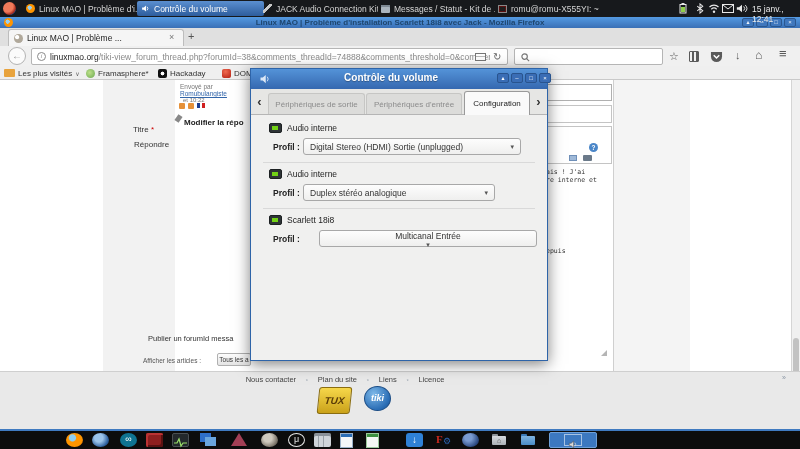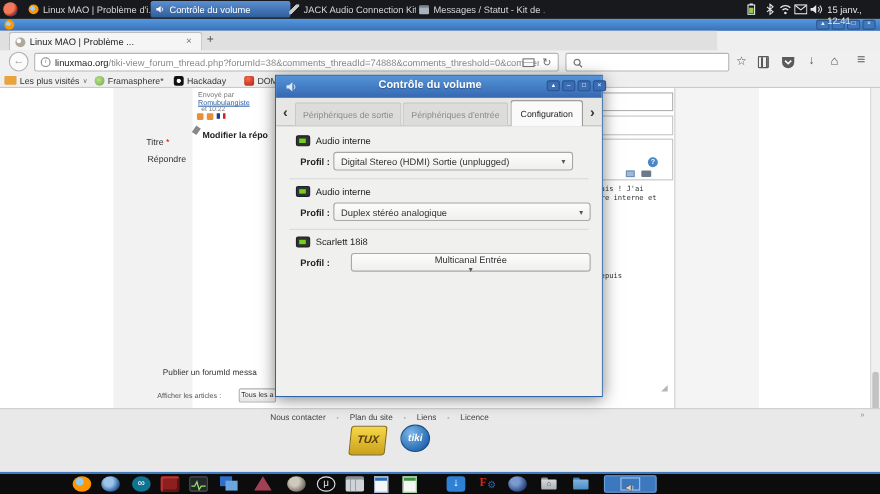--- a/index.html
+++ b/index.html
@@ -12,21 +12,21 @@
   .task{height:15px;top:1px;display:flex;align-items:center;gap:4px;padding:0 4px;
         color:#d6d6d6;font-size:8.5px;border-radius:2px;}
   .task .lbl{white-space:nowrap;overflow:hidden;}
   .task.active{background:linear-gradient(#5b8fd0,#2d5d9d);color:#fff;}
   .trayicon{top:3px;width:12px;height:11px;}
   
   #ffwin{left:0;top:17px;width:800px;height:414px;background:#efefef;z-index:10;}
   #fftitle{left:0;top:0;width:800px;height:11px;background:linear-gradient(#549ae2,#3a70b6);}
   .winbtn{width:12px;height:9px;top:1px;background:#3f77bd;border:1px solid #2b578f;border-radius:2px;
           color:#eaf2fb;font-size:6px;line-height:7px;text-align:center;box-sizing:border-box;}
-  #tabbar{left:0;top:11px;width:652px;height:18px;background:#e0e0e0;}
+  #tabbar{left:0;top:11px;width:800px;height:18px;background:#e0e0e0;}
   #tab{left:8px;top:1px;width:176px;height:17px;background:#f5f5f5;border:1px solid #bdbdbd;border-bottom:none;
        border-radius:3px 3px 0 0;box-sizing:border-box;display:flex;align-items:center;gap:4px;padding:0 5px;}
   #navbar{left:0;top:29px;width:800px;height:20px;background:#f0f0f0;}
   .field{background:#fff;border:1px solid #b5b5b5;border-radius:2px;box-sizing:border-box;
          display:flex;align-items:center;font-size:8.5px;color:#333;}
   .navico{color:#5a5a5a;font-size:11px;line-height:12px;}
   #bmbar{left:0;top:49px;width:800px;height:14px;background:#efefef;border-bottom:1px solid #c9c9c9;box-sizing:border-box;}
   .bmitem{top:1px;height:12px;display:flex;align-items:center;gap:3px;font-size:8px;color:#333;}
   #content{left:0;top:63px;width:800px;height:291px;background:#fff;}
   .mono{font-family:"DejaVu Sans Mono",monospace;font-size:6.5px;color:#333;}
@@ -60,20 +60,21 @@
 </style>
 </head>
 <body>
 
 <div id="screen">
 
   <div id="ffwin" class="a">
 
     <div id="fftitle" class="a">
       <div class="a" style="left:4px;top:1px;width:9px;height:9px;border-radius:50%;background:radial-gradient(circle at 40% 40%,#9ad0f0 0 25%,#ff9500 30% 70%,#d66a0a 100%);"></div>
+      <div class="a clip" style="left:100px;top:1px;width:600px;text-align:center;font-size:8px;font-weight:bold;color:#1e466f;">Linux MAO | Problème d'installation Scarlett 18i8 avec Jack - Mozilla Firefox</div>
       <div class="a winbtn" style="left:742px;">▴</div>
       <div class="a winbtn" style="left:756px;">–</div>
       <div class="a winbtn" style="left:770px;">□</div>
       <div class="a winbtn" style="left:784px;">×</div>
     </div>
 
     <div id="tabbar" class="a">
       <div id="tab" class="a">
         <span class="a" style="left:5px;top:4px;width:9px;height:9px;border-radius:50%;background:radial-gradient(circle at 35% 35%,#fff 0 20%,#b0a89a 30% 70%,#5a544a 100%);"></span>
         <span class="a clip" style="left:18px;top:3px;width:138px;font-size:8.5px;color:#222;">Linux MAO | Problème ...</span>
@@ -216,21 +217,21 @@
         <span>Digital Stereo (HDMI) Sortie (unplugged)</span>
         <span style="color:#555;font-size:7px;">▾</span>
       </div>
       <div class="a dsep" style="left:12px;top:47px;width:272px;"></div>
 
       <div class="a cardico" style="left:18px;top:54px;">
           <span class="led"></span>
         </div>
       <div class="a devlbl" style="left:36px;top:54px;">Audio interne</div>
       <div class="a proflbl" style="left:22px;top:73px;">Profil :</div>
-      <div class="a select" style="left:52px;top:69px;width:234px;">
+      <div class="a select" style="left:52px;top:69px;width:192px;">
         <span>Duplex stéréo analogique</span>
         <span style="color:#555;font-size:7px;">▾</span>
       </div>
       <div class="a dsep" style="left:12px;top:93px;width:272px;"></div>
 
       <div class="a cardico" style="left:18px;top:100px;">
           <span class="led"></span>
         </div>
       <div class="a devlbl" style="left:36px;top:100px;">Scarlett 18i8</div>
       <div class="a proflbl" style="left:22px;top:119px;">Profil :</div>
@@ -254,20 +255,24 @@
         </svg>
       <span class="lbl">Contrôle du volume</span>
     </div>
     <div class="a task" style="left:259px;width:115px;">
       <span style="width:9px;height:9px;background:linear-gradient(135deg,transparent 35%,#c8c8c8 35% 60%,transparent 60%);flex:none;"></span>
       <span class="lbl">JACK Audio Connection Kit ...</span>
     </div>
     <div class="a task" style="left:377px;width:114px;">
       <span style="width:9px;height:8px;background:#aab4be;border-radius:1px;box-shadow:inset 0 2px 0 #7d8893;flex:none;"></span>
       <span class="lbl">Messages / Statut - Kit de ...</span>
+    </div>
+    <div class="a task" style="left:494px;width:106px;">
+      <span style="width:9px;height:8px;background:#1d1d1d;border:1px solid #888;box-sizing:border-box;box-shadow:inset 0 0 0 1px #5a1010;flex:none;"></span>
+      <span class="lbl">romu@romu-X555YI: ~</span>
     </div>
 
     <svg class="a trayicon" style="left:678px;" viewBox="0 0 12 11">
         <rect x="2" y="1.5" width="6" height="8.5" fill="none" stroke="#e8e8e8" stroke-width="1"></rect>
         <rect x="3.5" y="0" width="3" height="1.5" fill="#e8e8e8"></rect>
         <rect x="3" y="4" width="4" height="5" fill="#8fcf4a"></rect>
       </svg>
     <svg class="a trayicon" style="left:694px;" viewBox="0 0 12 12">
         <path d="M3 3.5 L9 8.5 L6 11 V1 L9 3.5 L3 8.5" fill="none" stroke="#e8e8e8" stroke-width="1.1"></path>
       </svg>

